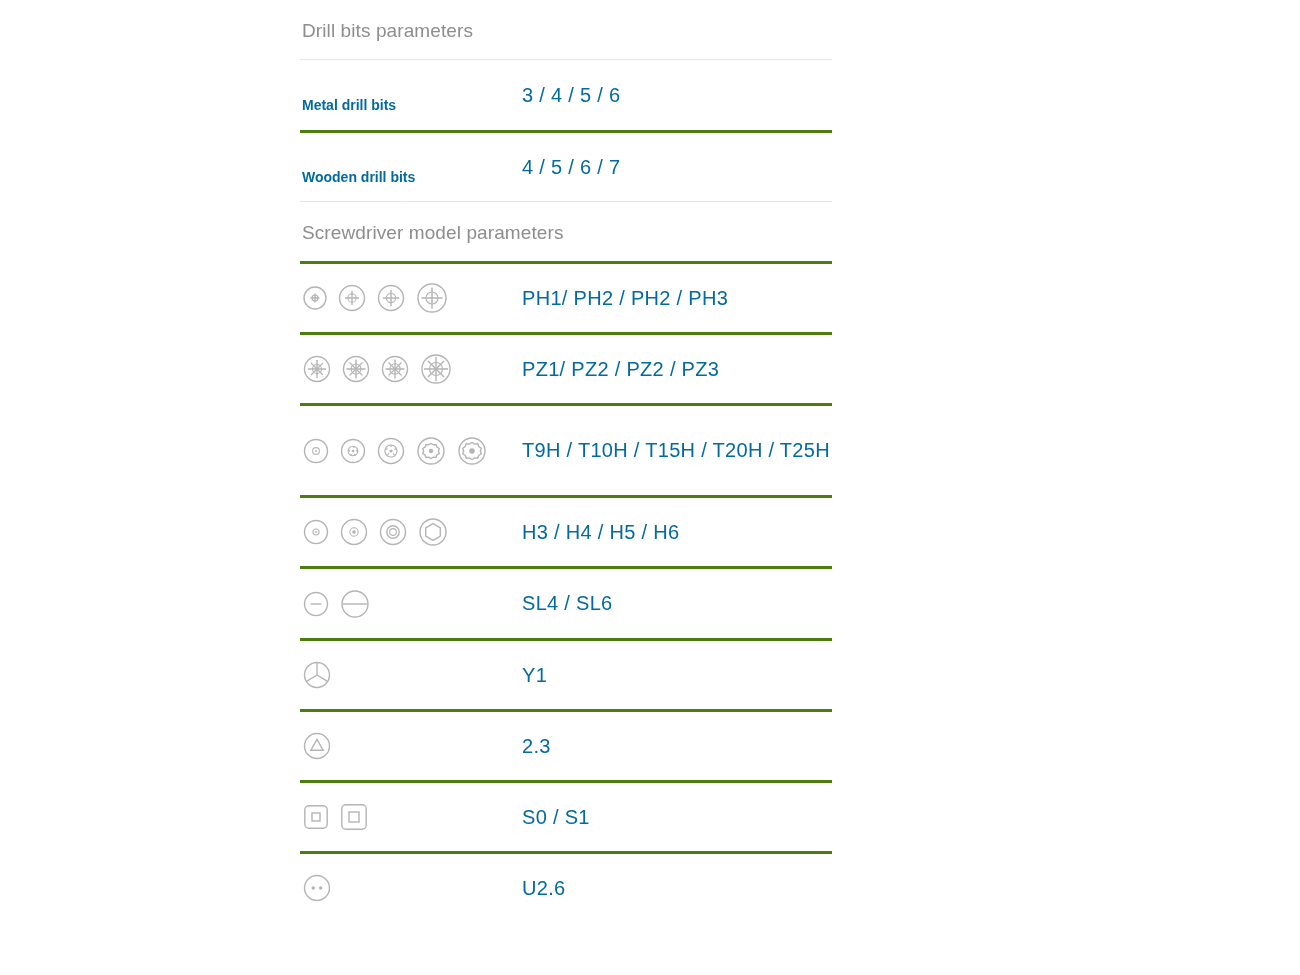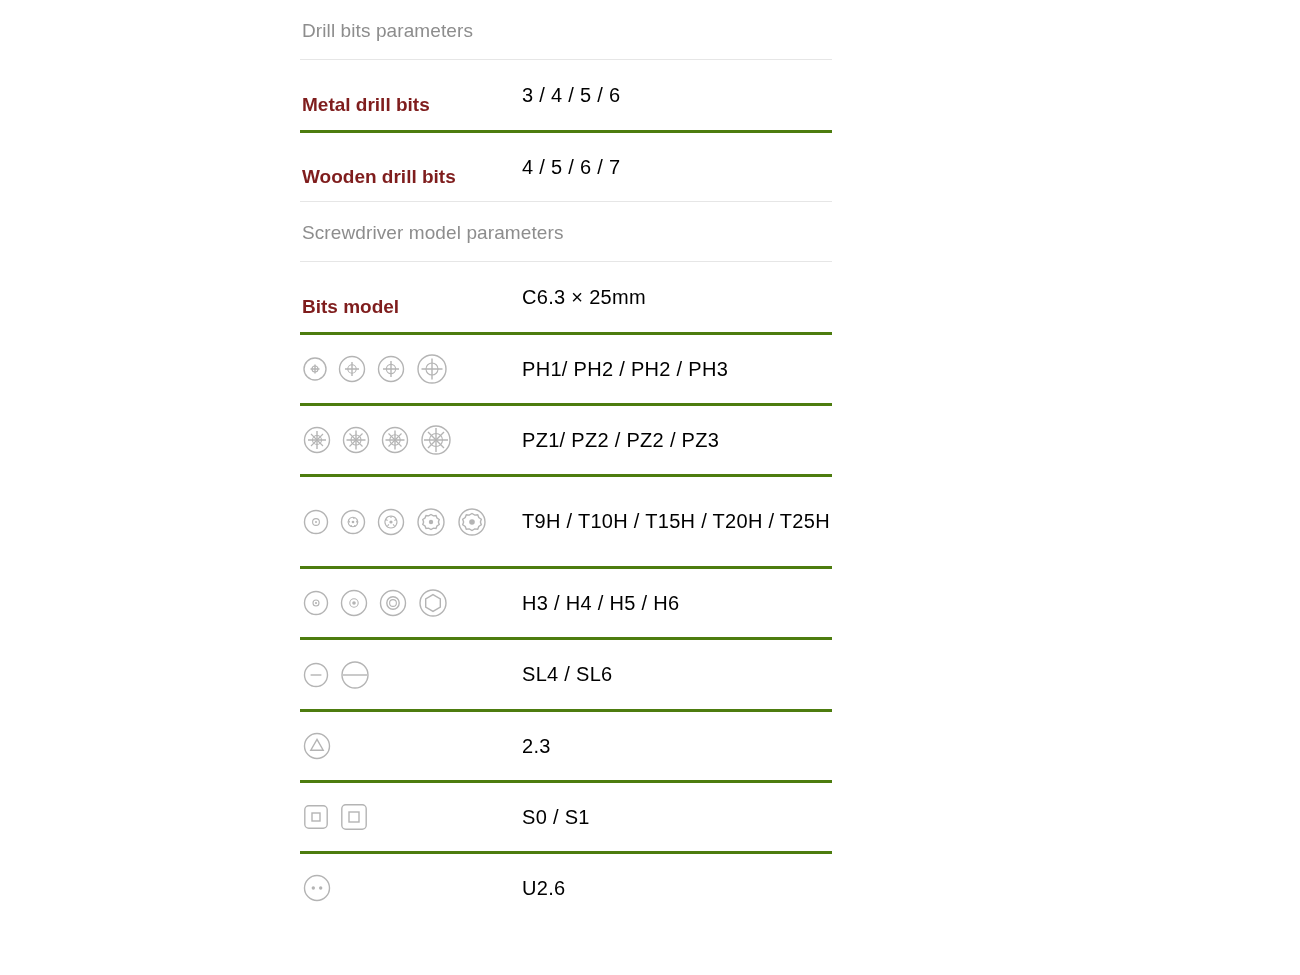--- a/index.html
+++ b/index.html
@@ -38,30 +38,30 @@
     border-top: 3px solid #4d7c0f;
     min-height: 71px;
     box-sizing: border-box;
   }
   .row.first {
     border-top: 1px solid #e6e6e6;
   }
   .row-label {
     width: 222px;
     flex: 0 0 222px;
-    font-size: 19px;
+    font-size: 14px;
     font-weight: bold;
-    color: #7f1d1d;
+    color: #0369a1;
     padding-left: 2px;
     box-sizing: border-box;
     margin-top: 20px;
   }
   .row-value {
     font-size: 20px;
-    color: #000000;
+    color: #0369a1;
     letter-spacing: 0.3px;
     white-space: nowrap;
   }
   .icon-cell {
     width: 222px;
     flex: 0 0 222px;
     display: flex;
     flex-wrap: wrap;
     align-items: center;
     gap: 9px;
@@ -106,24 +106,20 @@
 
     <div class="row">
       <div class="row-label">Wooden drill bits</div>
       <div class="row-value">4 / 5 / 6 / 7</div>
     </div>
 
     <div style="border-top:1px solid #e6e6e6;"></div>
 
     <div class="section-title">Screwdriver model parameters</div>
 
-    <div class="row first">
-      <div class="row-label">Bits model</div>
-      <div class="row-value">C6.3  ×  25mm</div>
-    </div>
 
     <div class="row">
       <div class="icon-cell">
         <span class="bit">
           <svg width="26" height="26" viewBox="0 0 26 26">
             <circle cx="13" cy="13" r="11" class="stroke"></circle>
             <path d="M13 8.5 L13 17.5 M8.5 13 L17.5 13" class="stroke" stroke-width="1.6"></path>
             <circle cx="13" cy="13" r="3" class="stroke-thin"></circle>
           </svg>
         </span>
@@ -277,20 +273,31 @@
         <span class="bit">
           <svg width="32" height="32" viewBox="0 0 32 32">
             <circle cx="16" cy="16" r="13" class="stroke"></circle>
             <path d="M4 16 L28 16" class="stroke" stroke-width="2.6"></path>
           </svg>
         </span>
       </div>
       <div class="row-value">SL4 / SL6</div>
     </div>
 
+    <div class="row">
+      <div class="icon-cell">
+        <span class="bit">
+          <svg width="30" height="30" viewBox="0 0 30 30">
+            <circle cx="15" cy="15" r="12.5" class="stroke"></circle>
+            <path d="M15 15 L15 2.8 M15 15 L25.5 21.3 M15 15 L4.5 21.3" class="stroke" stroke-width="1.6"></path>
+          </svg>
+        </span>
+      </div>
+      <div class="row-value">Y1</div>
+    </div>
 
     <div class="row">
       <div class="icon-cell">
         <span class="bit">
           <svg width="30" height="30" viewBox="0 0 30 30">
             <circle cx="15" cy="15" r="12.5" class="stroke"></circle>
             <path class="stroke" d="M15 8.4 L21.2 19.2 L8.8 19.2 Z"></path>
           </svg>
         </span>
       </div>

